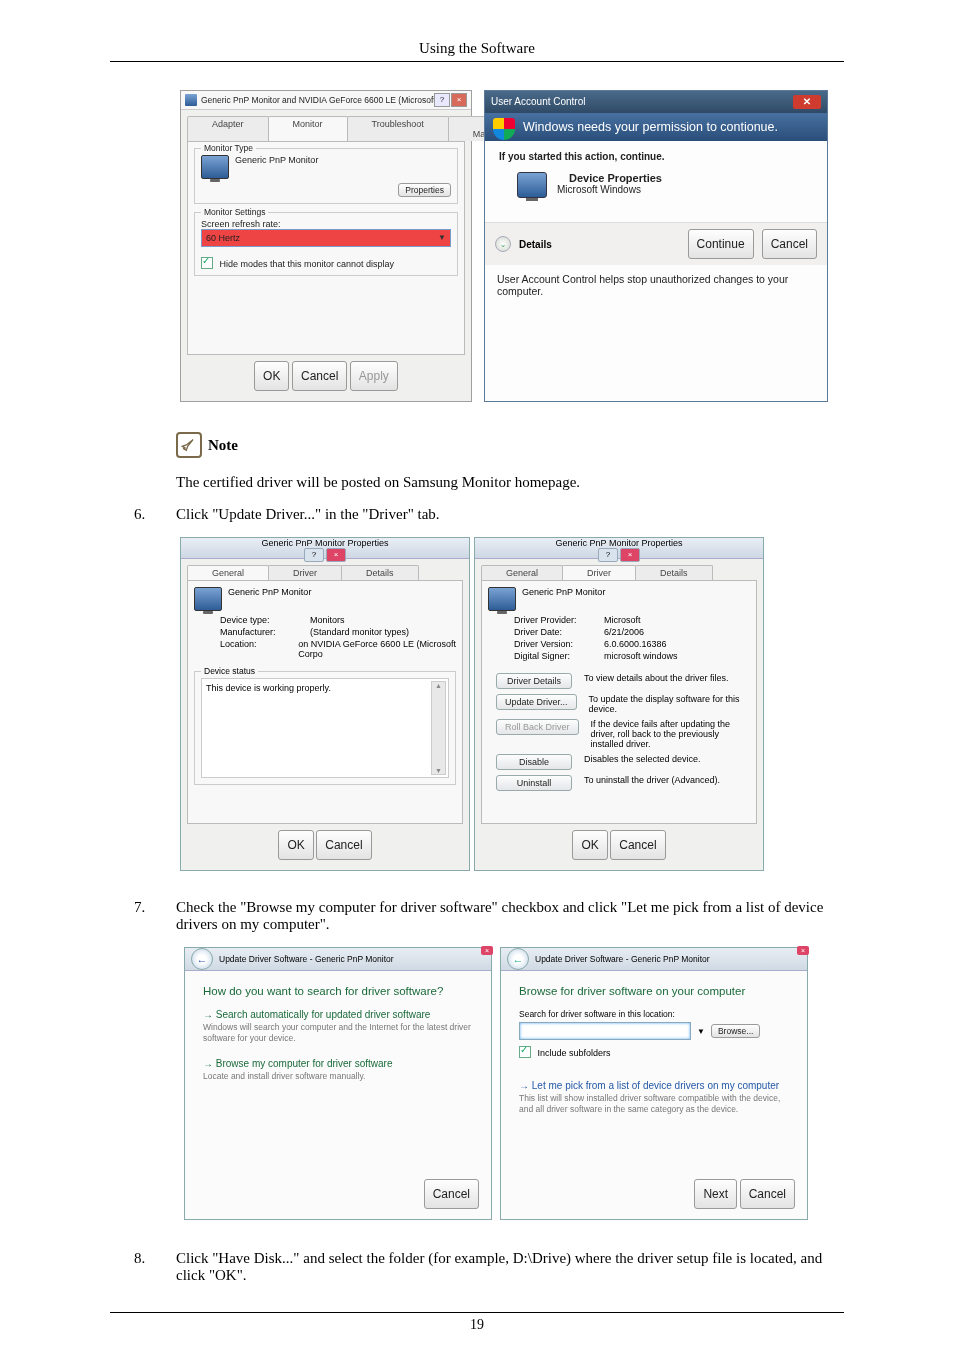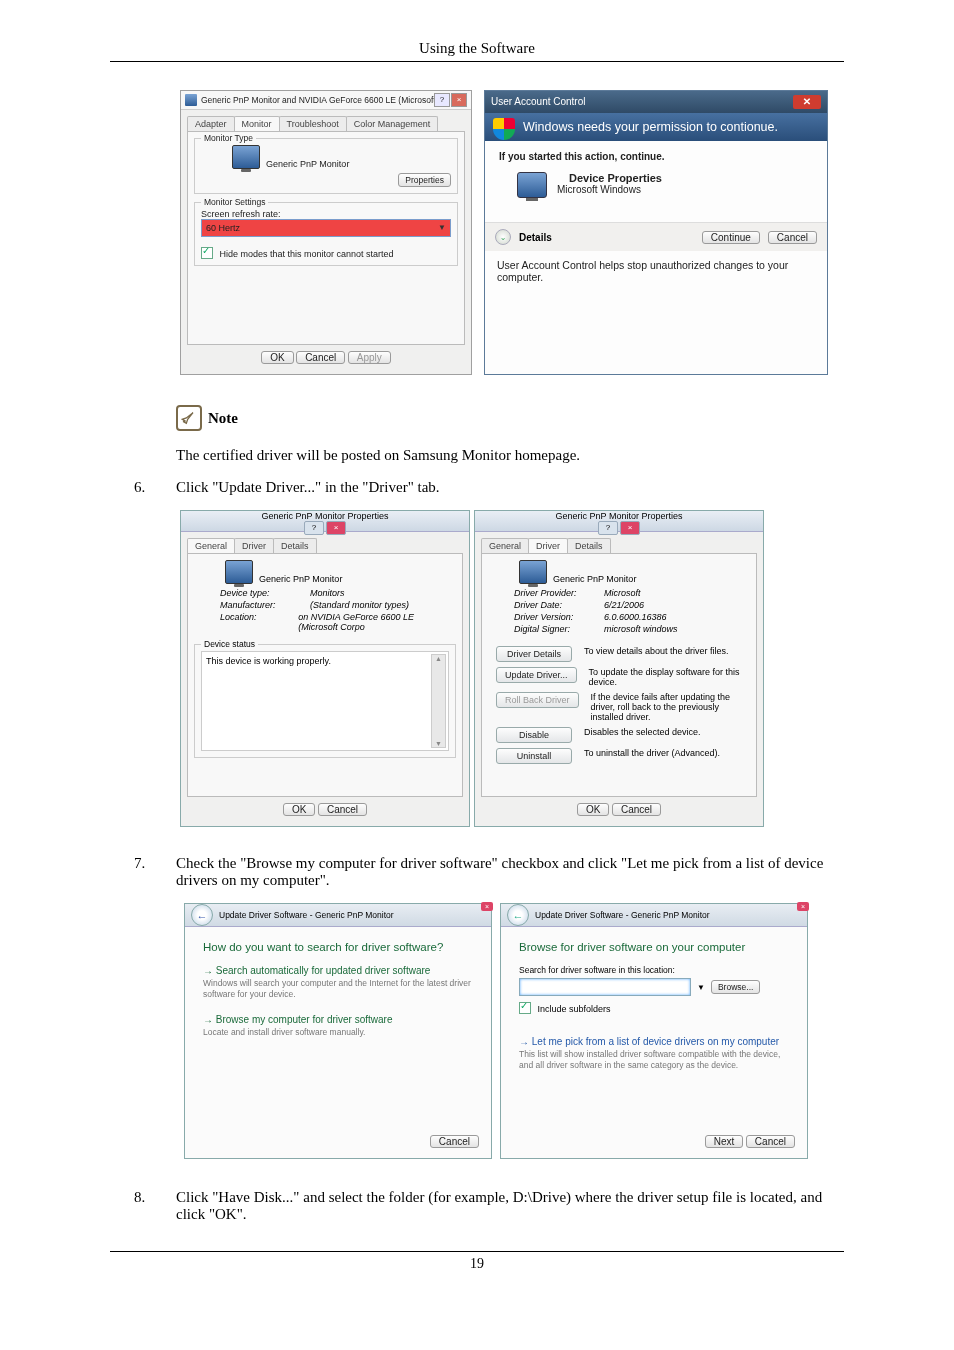--- a/index.html
+++ b/index.html
@@ -61,21 +61,21 @@
     width: 14px; height: 12px; border: 1px solid #999; background: #e8e8ff;
     font-size: 8px; text-align: center; line-height: 11px;
   }
   .titlebar .winbtn.red { background: #d86a5c; color: #fff; }
   .tabs {
     display: flex; padding: 6px 6px 0 6px;
     font-size: 9px;
   }
   .tab {
     border: 1px solid #bbb; border-bottom: none;
-    padding: 2px 7px; background: #ececec;
+    padding: 2px 24px; background: #ececec;
     border-radius: 2px 2px 0 0;
     margin-right: -1px;
     color: #444;
     text-align: right;
   }
   .tab.active { background: #f8f8f8; }
   .tabpanel {
     margin: 0 6px 6px 6px;
     background: #f8f8f8;
     border: 1px solid #bbb;
@@ -89,37 +89,37 @@
     margin-bottom: 8px;
     position: relative;
   }
   .group .legend {
     position: absolute;
     top: -6px; left: 6px;
     background: #f8f8f8;
     padding: 0 3px;
     font-size: 8.5px;
   }
-  .moninfo { display: flex; align-items: flex-end; margin-bottom: 4px; margin-left: 31px; }
+  .moninfo { display: flex; align-items: flex-start; margin-bottom: 4px; }
   .monicon {
     width: 26px; height: 22px;
     background: linear-gradient(#7aa3d4,#2d5c96);
     border: 1px solid #333; border-radius: 2px;
     margin-right: 6px;
     position: relative;
   }
   .monicon::after {
     content:""; position:absolute; bottom:-4px; left:8px; width:10px; height:3px;
     background:#666; border-radius:1px;
   }
   .btn {
     border: 1px solid #9a9a9a;
     background: linear-gradient(#fefefe,#e3e3e3);
-    padding: 0 8px;
-    font-size: 10px;
+    padding: 7px 8px;
+    font-size: 12px;
     border-radius: 3px;
     color: #222;
   }
   .btn.small { padding: 1px 6px; font-size: 8.5px; }
   .select {
     border: 1px solid #7a9ccc;
     background: #ef4444;
     height: 16px; line-height: 16px;
     padding: 0 4px;
     display: flex; justify-content: space-between; align-items:center;
@@ -214,21 +214,21 @@
     background: linear-gradient(#e9eef5,#cdd8e4);
     height:20px; display:flex; align-items:center; padding:0 6px;
     justify-content:space-between; border-bottom:1px solid #aac;flex-direction:column;
   }
   .glasstitle .wmm { display:flex; gap:2px;}
   .glasstitle .wb {
     width:18px; height:12px; border-radius:2px; background:#d9e3ed;
     border:1px solid #9ab; font-size:8px; text-align:center; line-height:12px;
   }
   .glasstitle .wb.red { background:#d46; color:#fff;}
-  .infotable { margin:4px 0 12px 26px;font-style:italic; }
+  .infotable { margin:4px 0 12px 26px; }
   .infotable div { display:flex; gap:10px; margin-bottom:2px;}
   .infotable .lbl { width:80px; }
   .btn2 {
     border:1px solid #9aa; background:linear-gradient(#fdfdfd,#e4e6e8);
     padding:2px 8px; border-radius:3px; font-size:9px; min-width:76px;
     text-align:center; color:#222;
   }
   .btn2.disabled { color:#999; }
   .drvrow { display:flex; gap:12px; margin:5px 8px; align-items:flex-start;}
   .drvrow .desc { font-size:9px; flex:1; }
@@ -309,21 +309,21 @@
         </div>
         <div class="group">
           <span class="legend">Monitor Settings</span>
           <div>Screen refresh rate:</div>
           <div class="select">
             <span>60 Hertz</span>
             <span class="arrow">▼</span>
           </div>
           <div style="margin-top:10px;">
             <span class="chk"></span>
-            <span>Hide modes that this monitor cannot started</span>
+            <span>Hide modes that this monitor cannot display</span>
           </div>
         </div>
       </div>
       <div class="dlgfooter">
         <button class="btn">OK</button>
         <button class="btn">Cancel</button>
         <button class="btn" style="color:#999">Apply</button>
       </div>
     </div>
 

